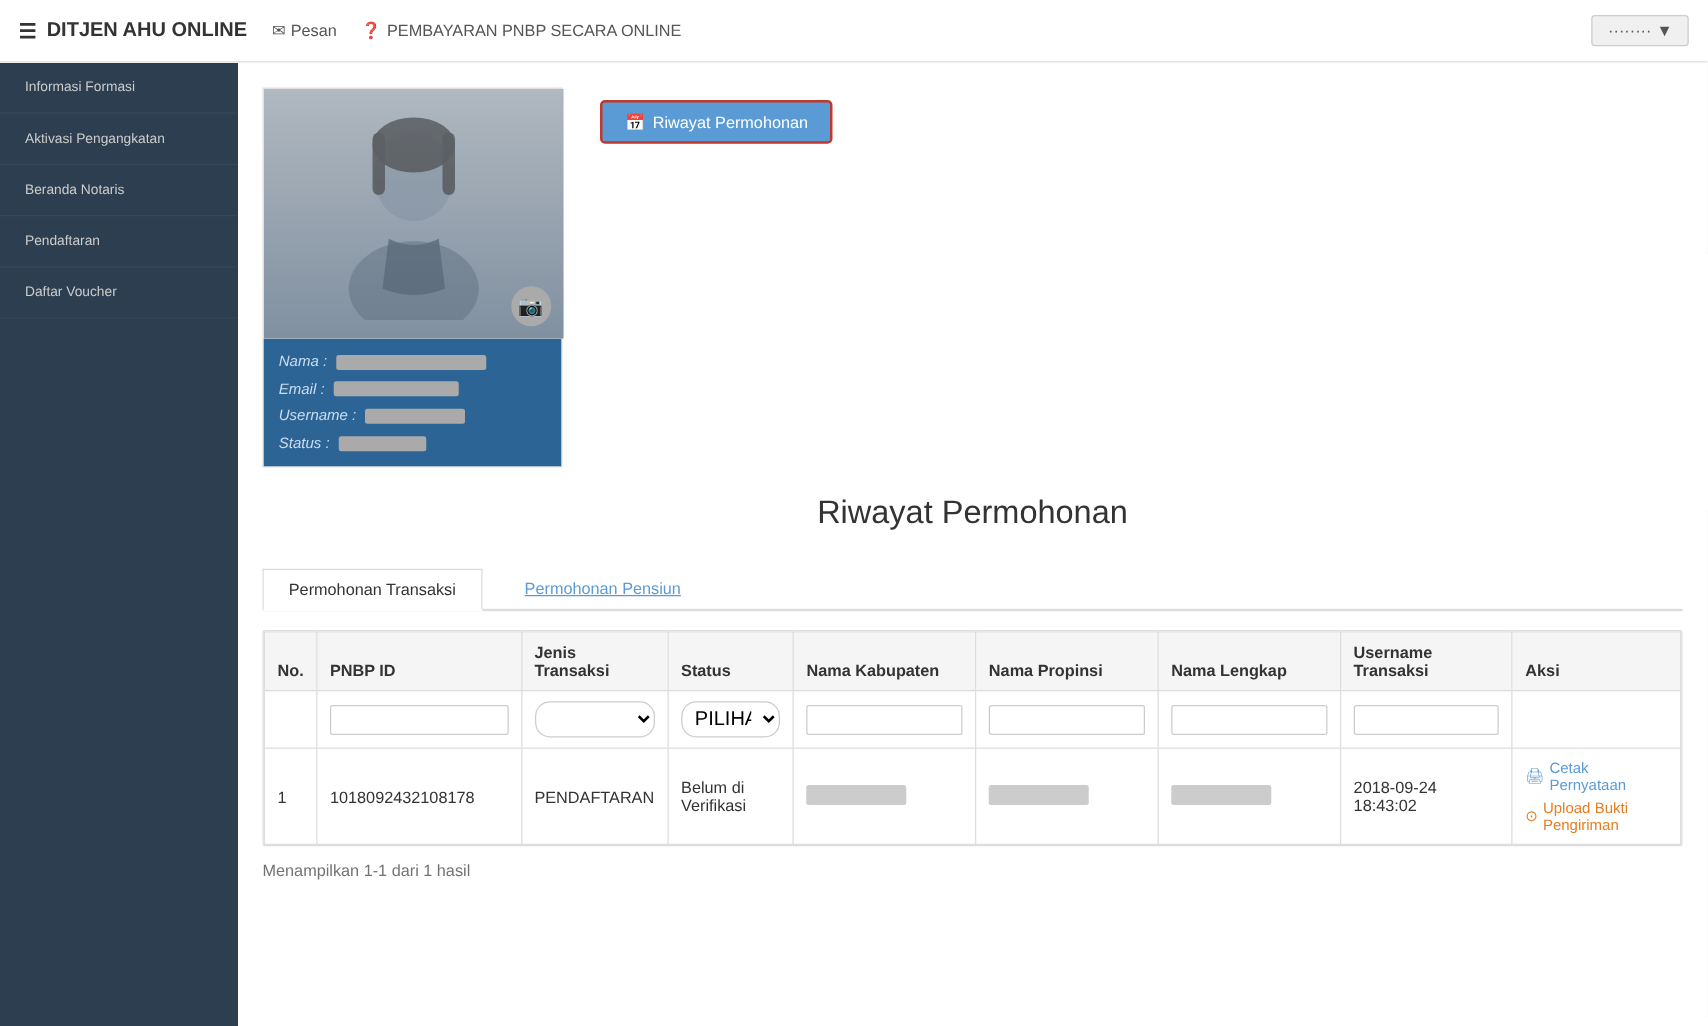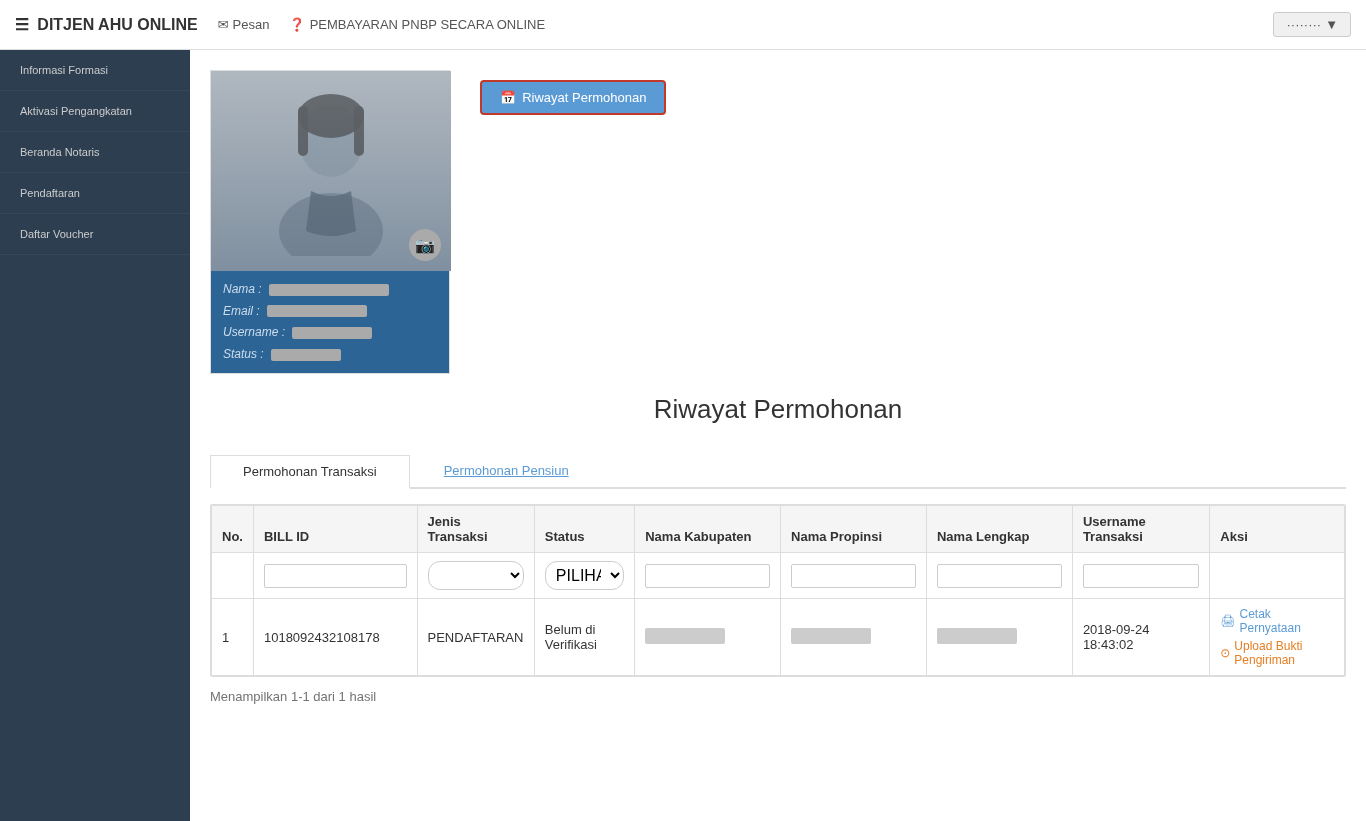--- a/index.html
+++ b/index.html
@@ -168,27 +168,27 @@
       margin: 20px 0 30px;
     }
 
     
     .tabs {
       display: flex;
       border-bottom: 2px solid #ddd;
       margin-bottom: 15px;
     }
     .tab {
-      padding: 8px 32px;
+      padding: 8px 20px;
       cursor: pointer;
       font-size: 13px;
       border: 1px solid #ddd;
       background: #f9f9f9;
       color: #555;
-      margin-right: 2px;
+      margin-right: 14px;
       border-bottom: none;
     }
     .tab.active {
       background: #fff;
       border-bottom: 2px solid #fff;
       margin-bottom: -2px;
       color: #333;
     }
     .tab.text-link {
       background: none;
@@ -373,21 +373,21 @@
     <div class="tab text-link">
       <span>Permohonan Pensiun</span>
     </div>
   </div>
 
   <div class="table-wrapper">
     <table>
       <thead>
         <tr>
           <th>No.</th>
-          <th>BILL ID</th>
+          <th>PNBP ID</th>
           <th>Jenis Transaksi</th>
           <th>Status</th>
           <th>Nama Kabupaten</th>
           <th>Nama Propinsi</th>
           <th>Nama Lengkap</th>
           <th>Username Transaksi</th>
           <th>Aksi</th>
         </tr>
         <tr>
           <td></td>

